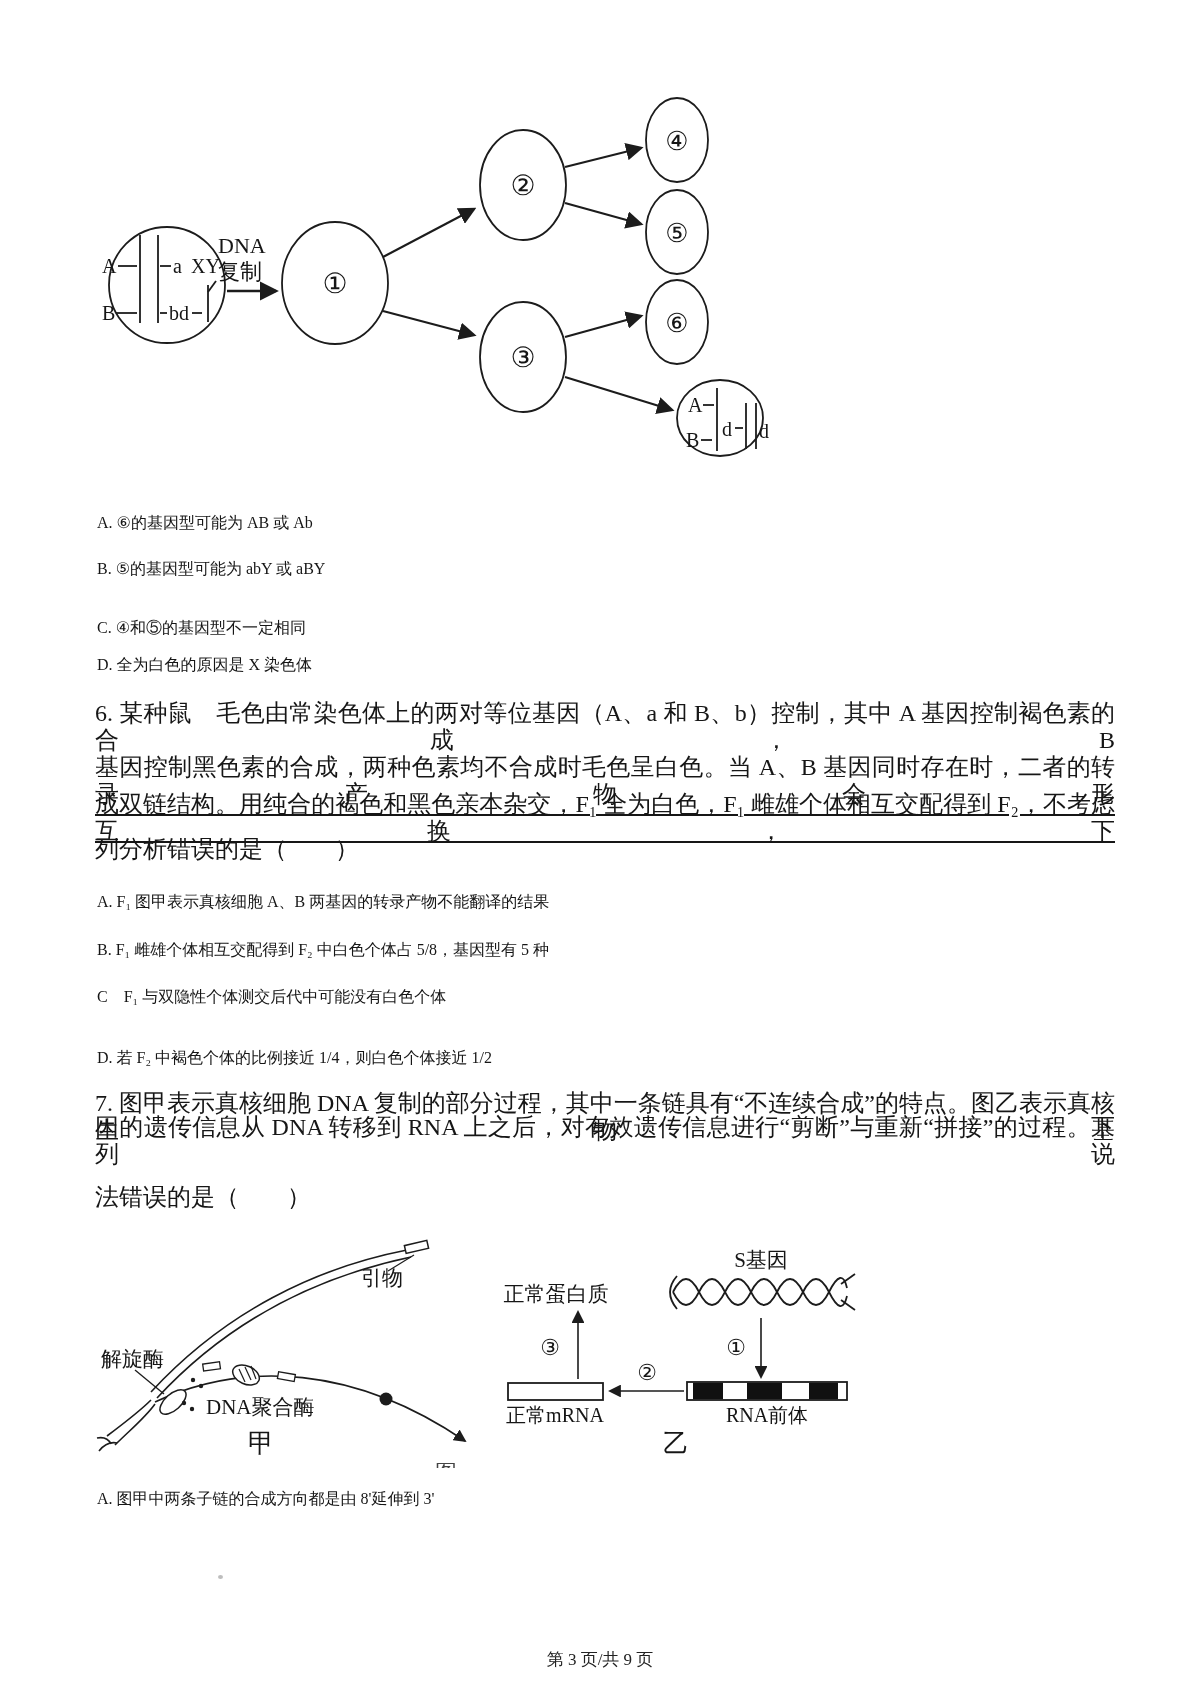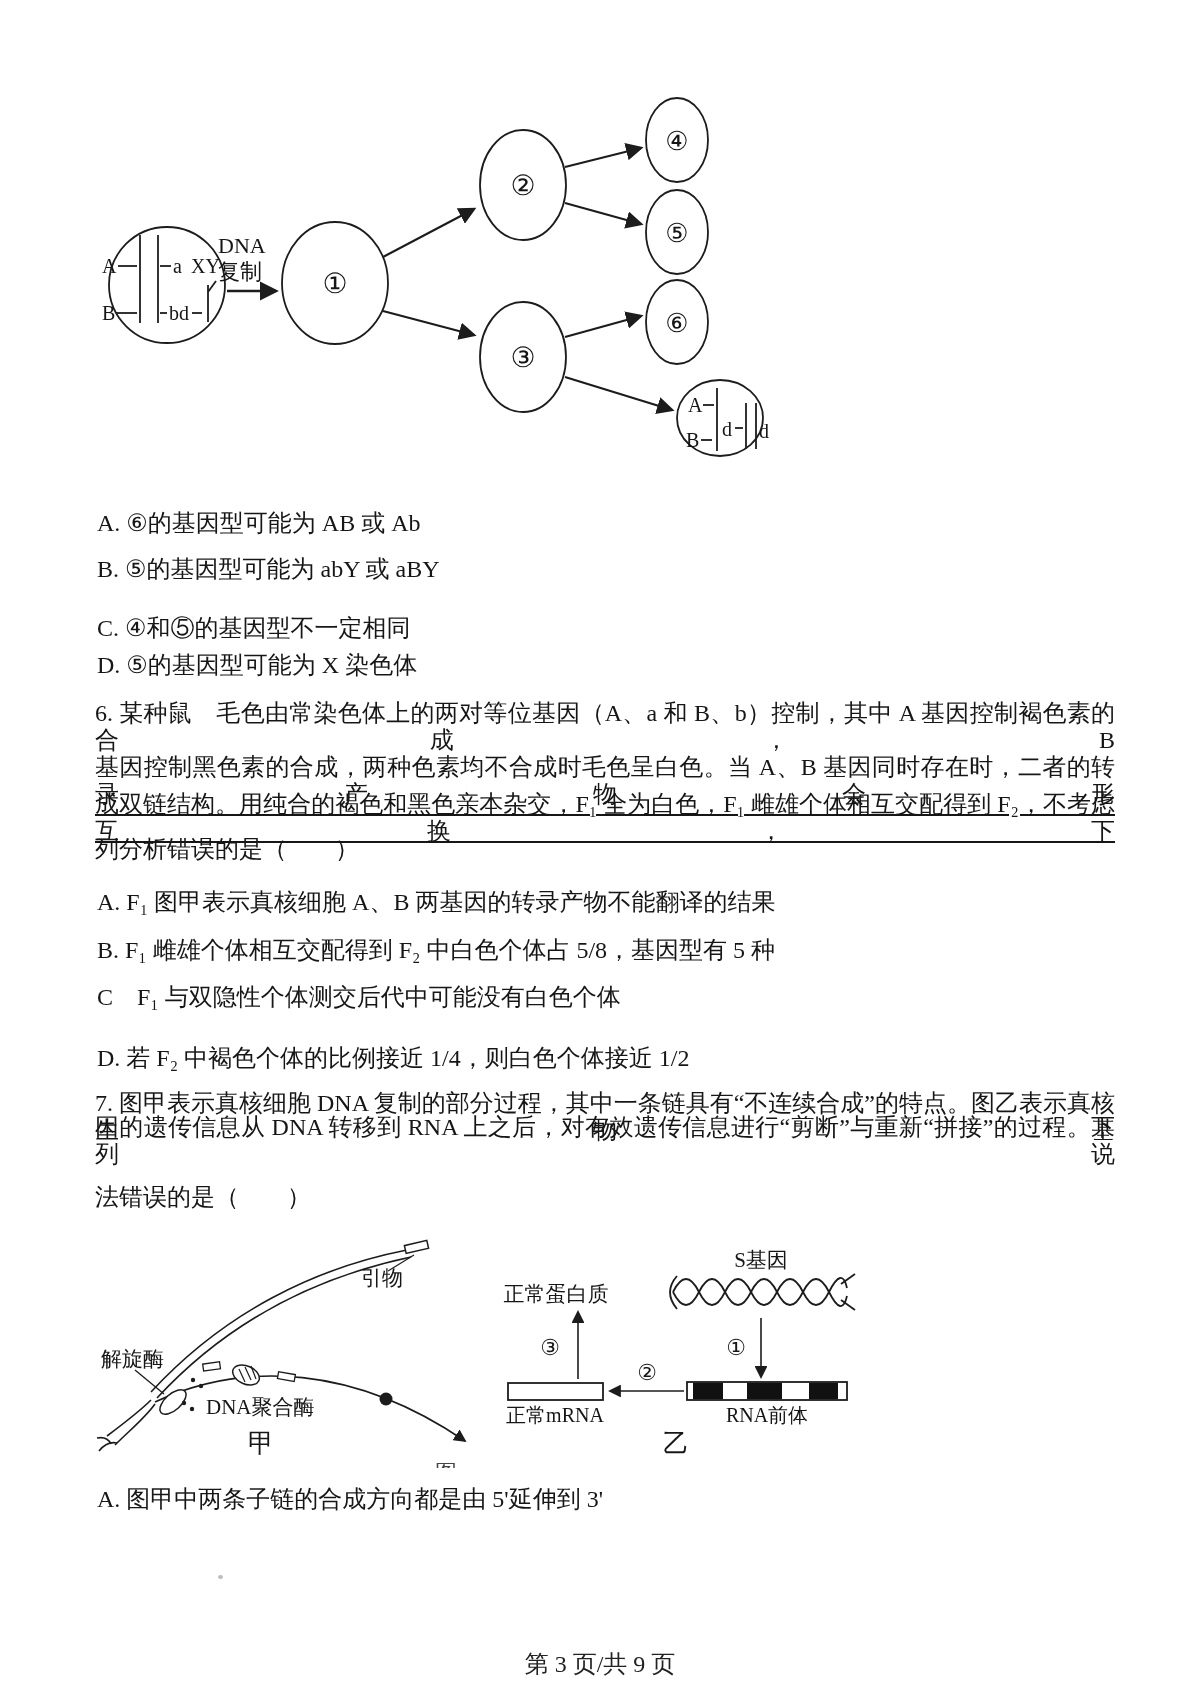--- a/index.html
+++ b/index.html
@@ -2,25 +2,25 @@
 <html><head>
 <meta charset="utf-8">
 <style>
   html,body { margin:0; padding:0; }
   body {
     width:1200px; height:1698px; background:#ffffff; position:relative;
     font-family:"Liberation Serif","DejaVu Serif",serif; color:#161616;
     overflow:hidden;
   }
   .abs { position:absolute; }
-  .txt { font-size:24px; line-height:26px; white-space:nowrap; }
+  .txt { font-size:16px; line-height:26px; white-space:nowrap; }
   .pline { left:95px; width:1020px; font-size:24px; line-height:27px; }
   .fill { text-align:justify; text-align-last:justify; }
   .opt { left:97px; }
-  .footer { left:0; width:1200px; text-align:center; font-size:24px; color:#222; }
+  .footer { left:0; width:1200px; text-align:center; font-size:17px; color:#222; }
   svg { display:block; font-family:"Liberation Serif","DejaVu Serif",serif; }
   svg text { fill:#161616; }
   .speck { width:5px; height:4px; background:#bdbdbd; border-radius:50%; }
 </style>
 </head>
 <body>
 
 <svg class="abs" style="left:80px; top:85px;" width="700" height="395" viewBox="0 0 700 395">
   <defs>
     <marker id="arr" viewBox="0 0 10 10" refX="8.5" refY="5" markerWidth="8" markerHeight="8" orient="auto-start-reverse">
@@ -85,21 +85,21 @@
     <line x1="485" y1="82" x2="561" y2="63" marker-end="url(#arr)"></line>
     <line x1="485" y1="118" x2="561" y2="139" marker-end="url(#arr)"></line>
     <line x1="485" y1="252" x2="561" y2="231" marker-end="url(#arr)"></line>
     <line x1="485" y1="292" x2="592" y2="325" marker-end="url(#arr)"></line>
   </g>
 </svg>
 
 <div class="abs txt opt" style="top:510px;">A. ⑥的基因型可能为 AB 或 Ab</div>
 <div class="abs txt opt" style="top:556px;">B. ⑤的基因型可能为 abY 或 aBY</div>
 <div class="abs txt opt" style="top:587px;margin-top:28px;">C. ④和⑤的基因型不一定相同</div>
-<div class="abs txt opt" style="top:652px;">D. ⑤的基因型可能为 X 染色体</div>
+<div class="abs txt opt" style="top:652px;">D. 全为白色的原因是 X 染色体</div>
 
 <div class="abs pline fill" style="top:700px;">6. 某种鼠　毛色由常染色体上的两对等位基因（A、a 和 B、b）控制，其中 A 基因控制褐色素的合成，B</div>
 <div class="abs pline fill" style="top:754px;">基因控制黑色素的合成，两种色素均不合成时毛色呈白色。当 A、B 基因同时存在时，二者的转录产物会形</div>
 <div class="abs pline fill" style="top:791px;text-decoration:underline;">成双链结构。用纯合的褐色和黑色亲本杂交，F₁ 全为白色，F₁ 雌雄个体相互交配得到 F₂，不考虑互换，下</div>
 <div class="abs pline" style="top:836px;">列分析错误的是（　　）</div>
 
 <div class="abs txt opt" style="top:889px;">A. F₁ 图甲表示真核细胞 A、B 两基因的转录产物不能翻译的结果</div>
 <div class="abs txt opt" style="top:937px;">B. F₁ 雌雄个体相互交配得到 F₂ 中白色个体占 5/8，基因型有 5 种</div>
 <div class="abs txt opt" style="top:984px;">C　F₁ 与双隐性个体测交后代中可能没有白色个体</div>
 <div class="abs txt opt" style="top:1045px;">D. 若 F₂ 中褐色个体的比例接近 1/4，则白色个体接近 1/2</div>
@@ -177,17 +177,17 @@
 
   <line x1="493" y1="149" x2="493" y2="82" stroke="#1c1c1c" stroke-width="1.6" marker-end="url(#arr2)"></line>
   <text x="465" y="125" font-size="22" text-anchor="middle">③</text>
   <text x="471" y="71" font-size="21" text-anchor="middle">正常蛋白质</text>
 
   <text x="578" y="222" font-size="26">乙</text>
 
   <text x="350" y="250" font-size="22" fill="#3a3a3a" opacity="0.8">图</text>
 </svg>
 
-<div class="abs txt opt" style="top:1486px;">A. 图甲中两条子链的合成方向都是由 5'延伸到 3'</div>
+<div class="abs txt opt" style="top:1486px;">A. 图甲中两条子链的合成方向都是由 8'延伸到 3'</div>
 
 <div class="abs speck" style="left:218px; top:1575px;"></div>
 
 <div class="abs footer" style="top:1648px;">第 3 页/共 9 页</div>
 
 </body></html>

